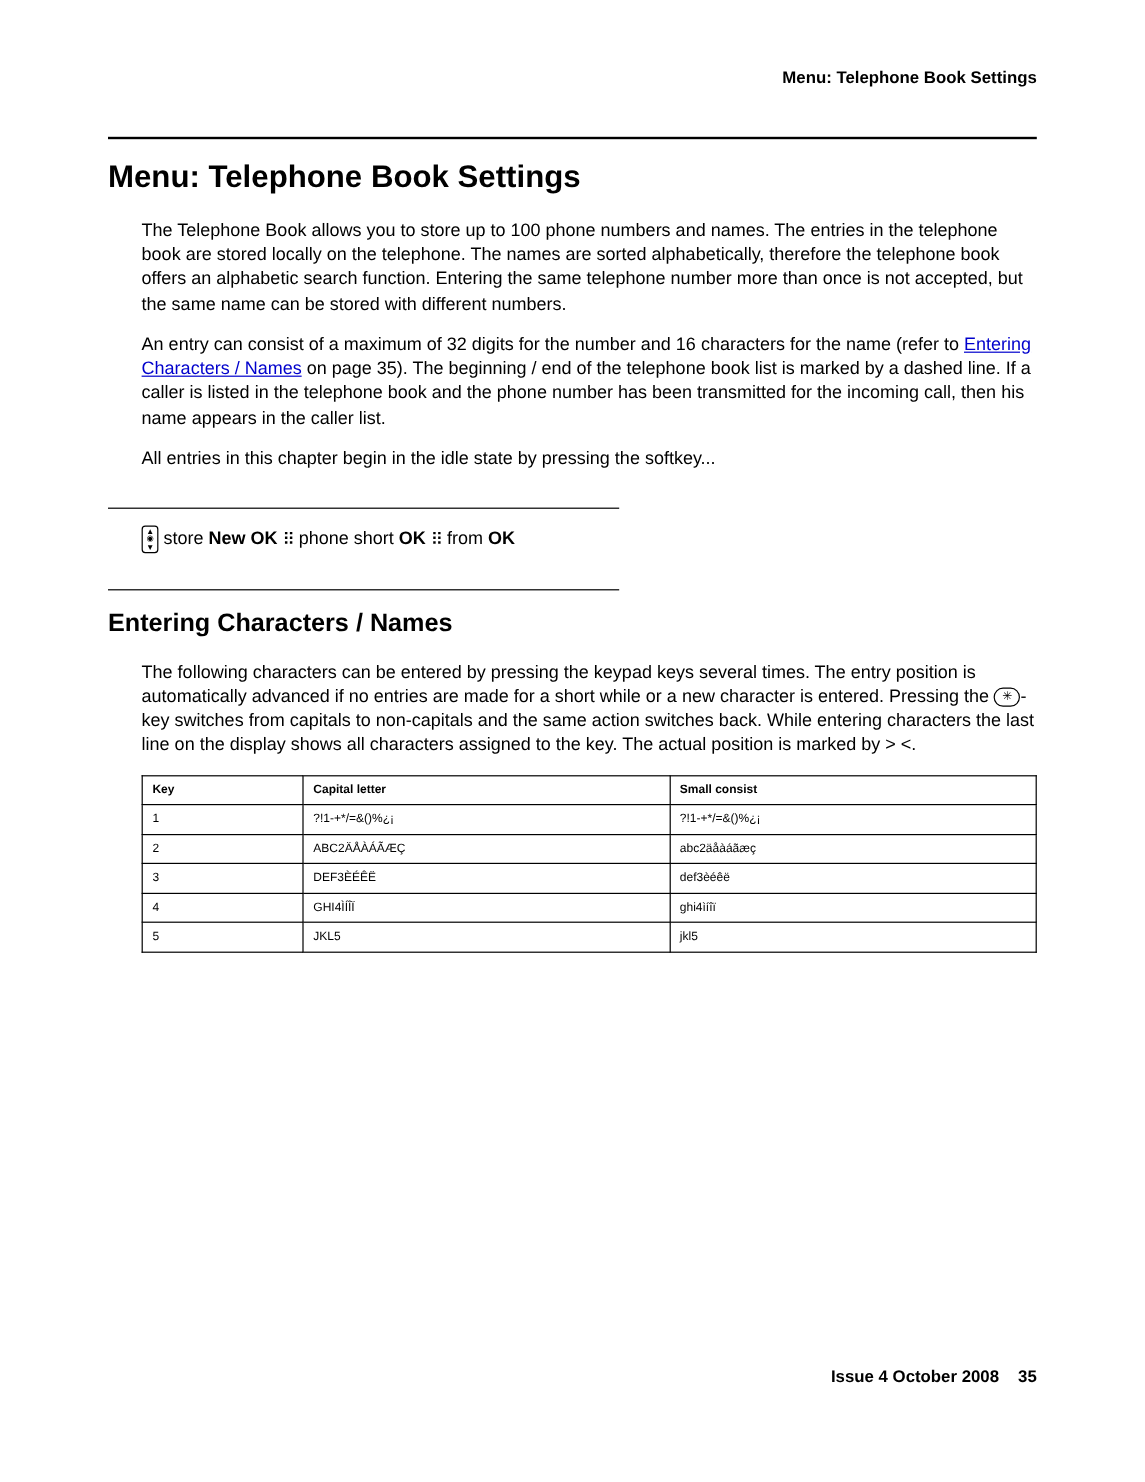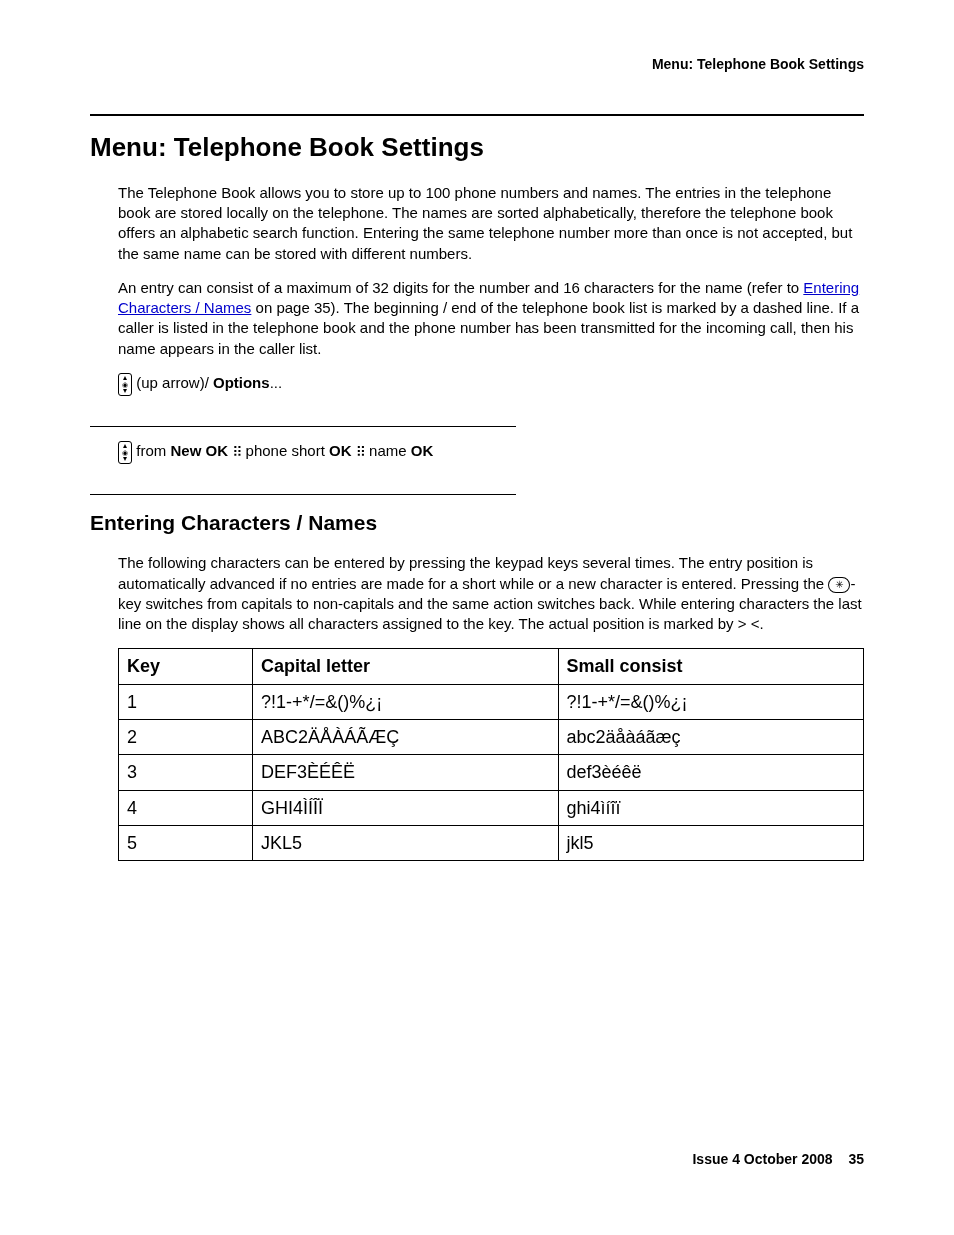--- a/index.html
+++ b/index.html
@@ -85,32 +85,32 @@
   .instr-line { margin-bottom:14px; }
   table.char-table {
     border-collapse: collapse;
     width: 100%;
     margin-top: 10px;
   }
   table.char-table th, table.char-table td {
     border: 1px solid #000;
     padding: 5px 8px;
     text-align: left;
-    font-size: 18px;
+    font-size: 10px;
     vertical-align: top;
   }
   table.char-table th {
     font-weight: bold;
   }
   .col-key   { width: 18%; }
   .col-cap   { width: 41%; }
   .col-small { width: 41%; }
   .footer {
     position: absolute;
-    bottom: 66px;
+    bottom: 78px;
     right: 90px;
     font-size: 14px;
     font-weight: bold;
   }
   .footer .pn { margin-left: 12px; }
   .bold { font-weight: bold; }
 </style>
 </head>
 <body>
 
@@ -119,30 +119,28 @@
   <div class="running-header">Menu: Telephone Book Settings</div>
 
   <div class="rule-full"></div>
   <h1>Menu: Telephone Book Settings</h1>
 
   <div class="body-block">
     <p>The Telephone Book allows you to store up to 100 phone numbers and names. The entries in the telephone book are stored locally on the telephone. The names are sorted alphabetically, therefore the telephone book offers an alphabetic search function. Entering the same telephone number more than once is not accepted, but the same name can be stored with different numbers.</p>
     <p>
       <span>An entry can consist of a maximum of 32 digits for the number and 16 characters for the name (refer to </span><a href="#" class="link">Entering Characters / Names</a><span> on page 35). The beginning / end of the telephone book list is marked by a dashed line. If a caller is listed in the telephone book and the phone number has been transmitted for the incoming call, then his name appears in the caller list.</span>
     </p>
-    <p class="instr-line">
-      <span class="softkey-icon"><span class="tri-up"></span><span class="mid"></span><span class="tri-dn"></span></span><span> (up arrow)/ </span><span class="bold">Options</span><span>...</span>
-    </p>
+    <p>All entries in this chapter begin in the idle state by pressing the softkey...</p>
   </div>
 
   <div class="rule-half"></div>
 
   <div class="body-block">
     <p class="instr-line">
-      <span class="softkey-icon"><span class="tri-up"></span><span class="mid"></span><span class="tri-dn"></span></span><span> from </span><span class="bold">New</span><span class="bold"> OK  </span><span class="keypad-icon">⠿</span><span> phone short </span><span class="bold">OK </span><span class="keypad-icon">⠿</span><span> name </span><span class="bold">OK</span>
+      <span class="softkey-icon"><span class="tri-up"></span><span class="mid"></span><span class="tri-dn"></span></span><span> store </span><span class="bold">New</span><span class="bold"> OK  </span><span class="keypad-icon">⠿</span><span> phone short </span><span class="bold">OK </span><span class="keypad-icon">⠿</span><span> from </span><span class="bold">OK</span>
     </p>
   </div>
 
   <div class="rule-half"></div>
   <h2>Entering Characters / Names</h2>
 
   <div class="body-block">
     <p>
       <span>The following characters can be entered by pressing the keypad keys several times. The entry position is automatically advanced if no entries are made for a short while or a new character is entered. Pressing the </span><span class="star-key">✳</span><span>-key switches from capitals to non-capitals and the same action switches back. While entering characters the last line on the display shows all characters assigned to the key. The actual position is marked by &gt; &lt;.</span>
     </p>

